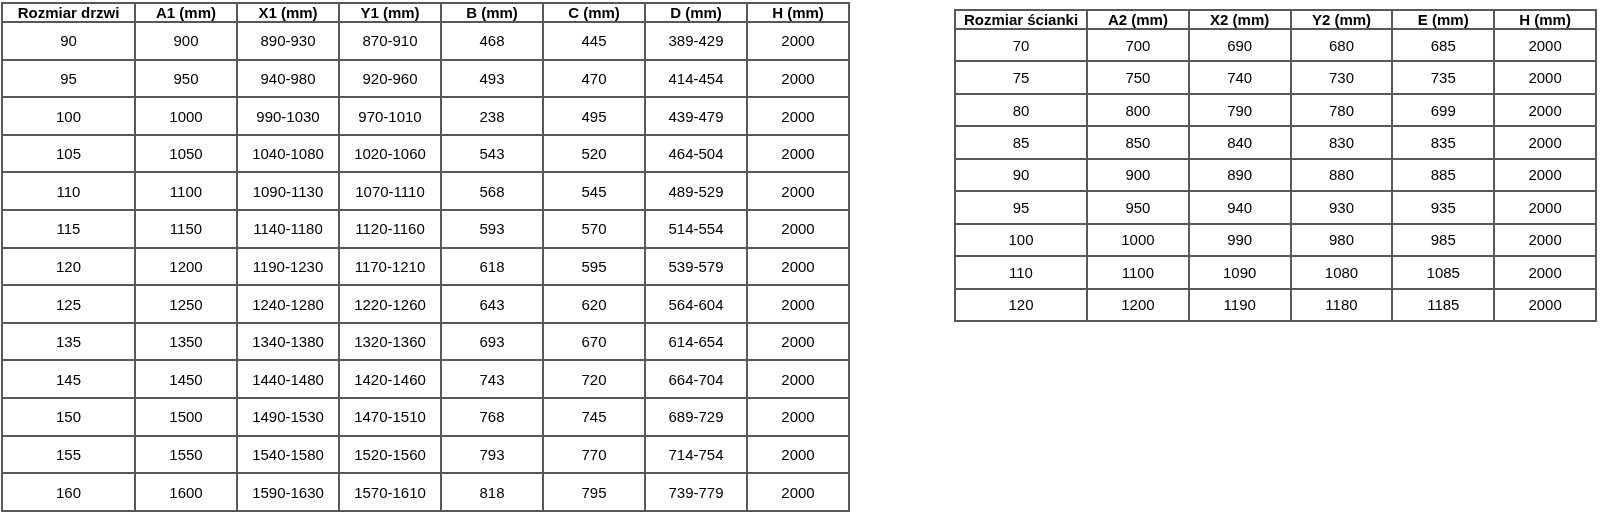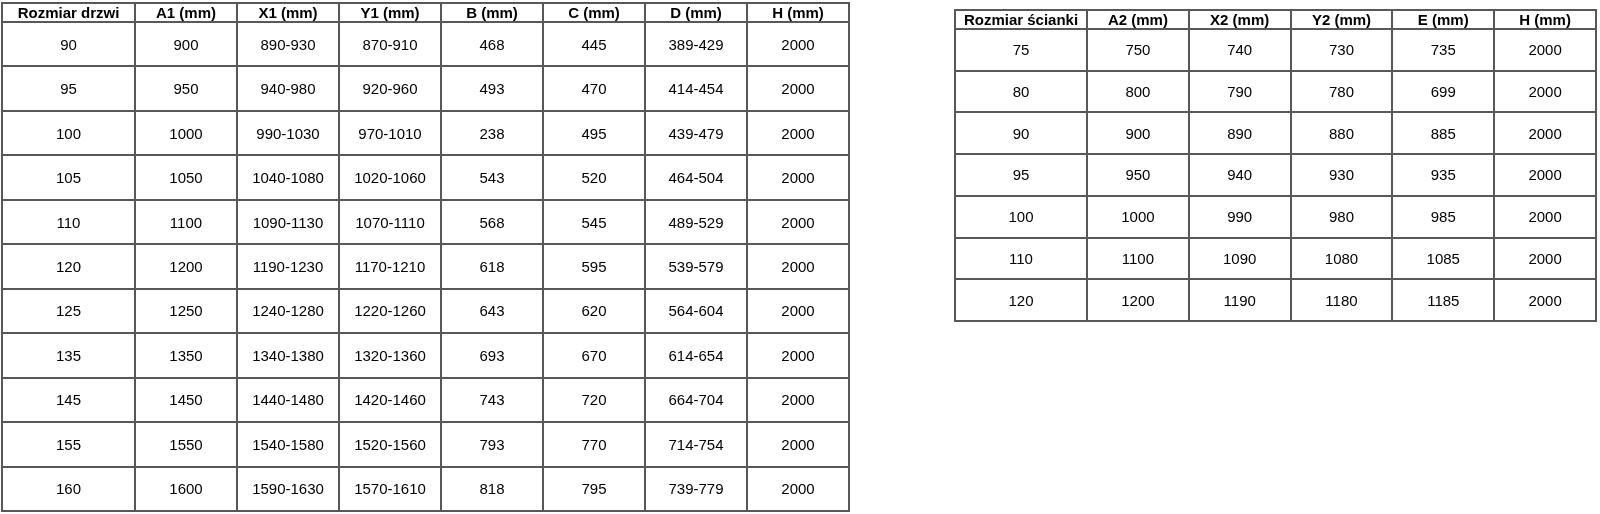--- a/index.html
+++ b/index.html
@@ -113,20 +113,30 @@
           <td>110</td>
           <td>1100</td>
           <td>1090-1130</td>
           <td>1070-1110</td>
           <td>568</td>
           <td>545</td>
           <td>489-529</td>
           <td>2000</td>
         </tr>
         <tr>
+          <td>115</td>
+          <td>1150</td>
+          <td>1140-1180</td>
+          <td>1120-1160</td>
+          <td>593</td>
+          <td>570</td>
+          <td>514-554</td>
+          <td>2000</td>
+        </tr>
+        <tr>
           <td>120</td>
           <td>1200</td>
           <td>1190-1230</td>
           <td>1170-1210</td>
           <td>618</td>
           <td>595</td>
           <td>539-579</td>
           <td>2000</td>
         </tr>
         <tr>
@@ -150,20 +160,30 @@
           <td>2000</td>
         </tr>
         <tr>
           <td>145</td>
           <td>1450</td>
           <td>1440-1480</td>
           <td>1420-1460</td>
           <td>743</td>
           <td>720</td>
           <td>664-704</td>
+          <td>2000</td>
+        </tr>
+        <tr>
+          <td>150</td>
+          <td>1500</td>
+          <td>1490-1530</td>
+          <td>1470-1510</td>
+          <td>768</td>
+          <td>745</td>
+          <td>689-729</td>
           <td>2000</td>
         </tr>
         <tr>
           <td>155</td>
           <td>1550</td>
           <td>1540-1580</td>
           <td>1520-1560</td>
           <td>793</td>
           <td>770</td>
           <td>714-754</td>
@@ -188,36 +208,52 @@
           <th>Rozmiar ścianki</th>
           <th>A2 (mm)</th>
           <th>X2 (mm)</th>
           <th>Y2 (mm)</th>
           <th>E (mm)</th>
           <th>H (mm)</th>
         </tr>
     </thead>
     <tbody>
         <tr>
+          <td>70</td>
+          <td>700</td>
+          <td>690</td>
+          <td>680</td>
+          <td>685</td>
+          <td>2000</td>
+        </tr>
+        <tr>
           <td>75</td>
           <td>750</td>
           <td>740</td>
           <td>730</td>
           <td>735</td>
           <td>2000</td>
         </tr>
         <tr>
           <td>80</td>
           <td>800</td>
           <td>790</td>
           <td>780</td>
           <td>699</td>
           <td>2000</td>
         </tr>
         <tr>
+          <td>85</td>
+          <td>850</td>
+          <td>840</td>
+          <td>830</td>
+          <td>835</td>
+          <td>2000</td>
+        </tr>
+        <tr>
           <td>90</td>
           <td>900</td>
           <td>890</td>
           <td>880</td>
           <td>885</td>
           <td>2000</td>
         </tr>
         <tr>
           <td>95</td>
           <td>950</td>

